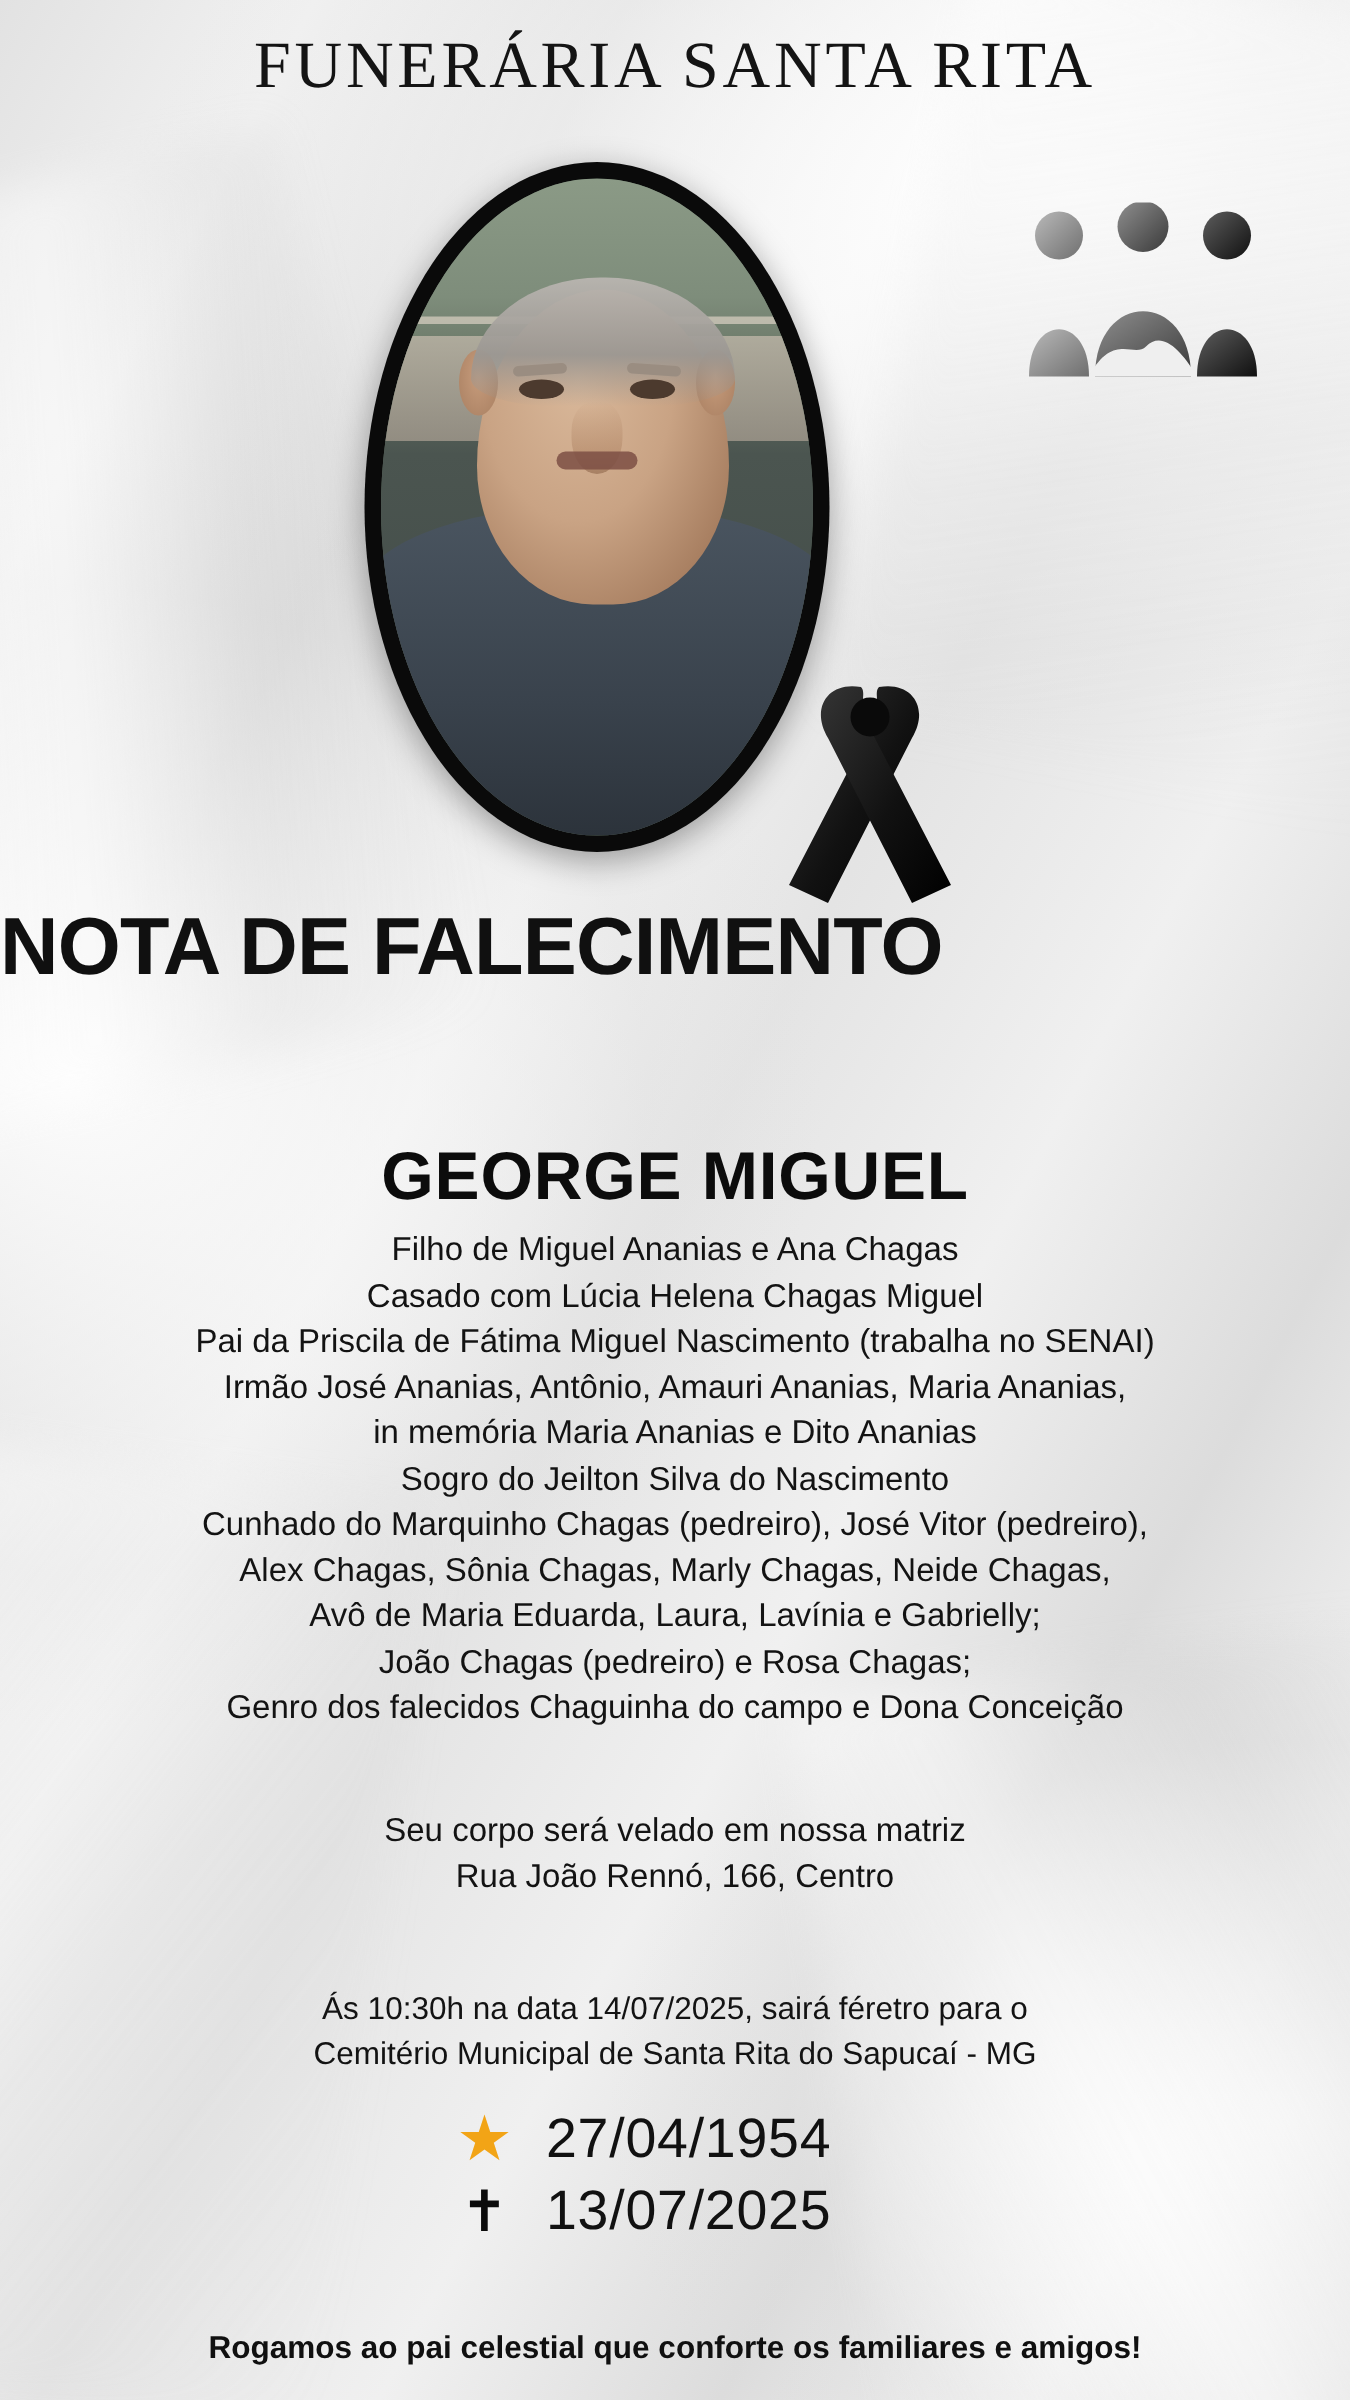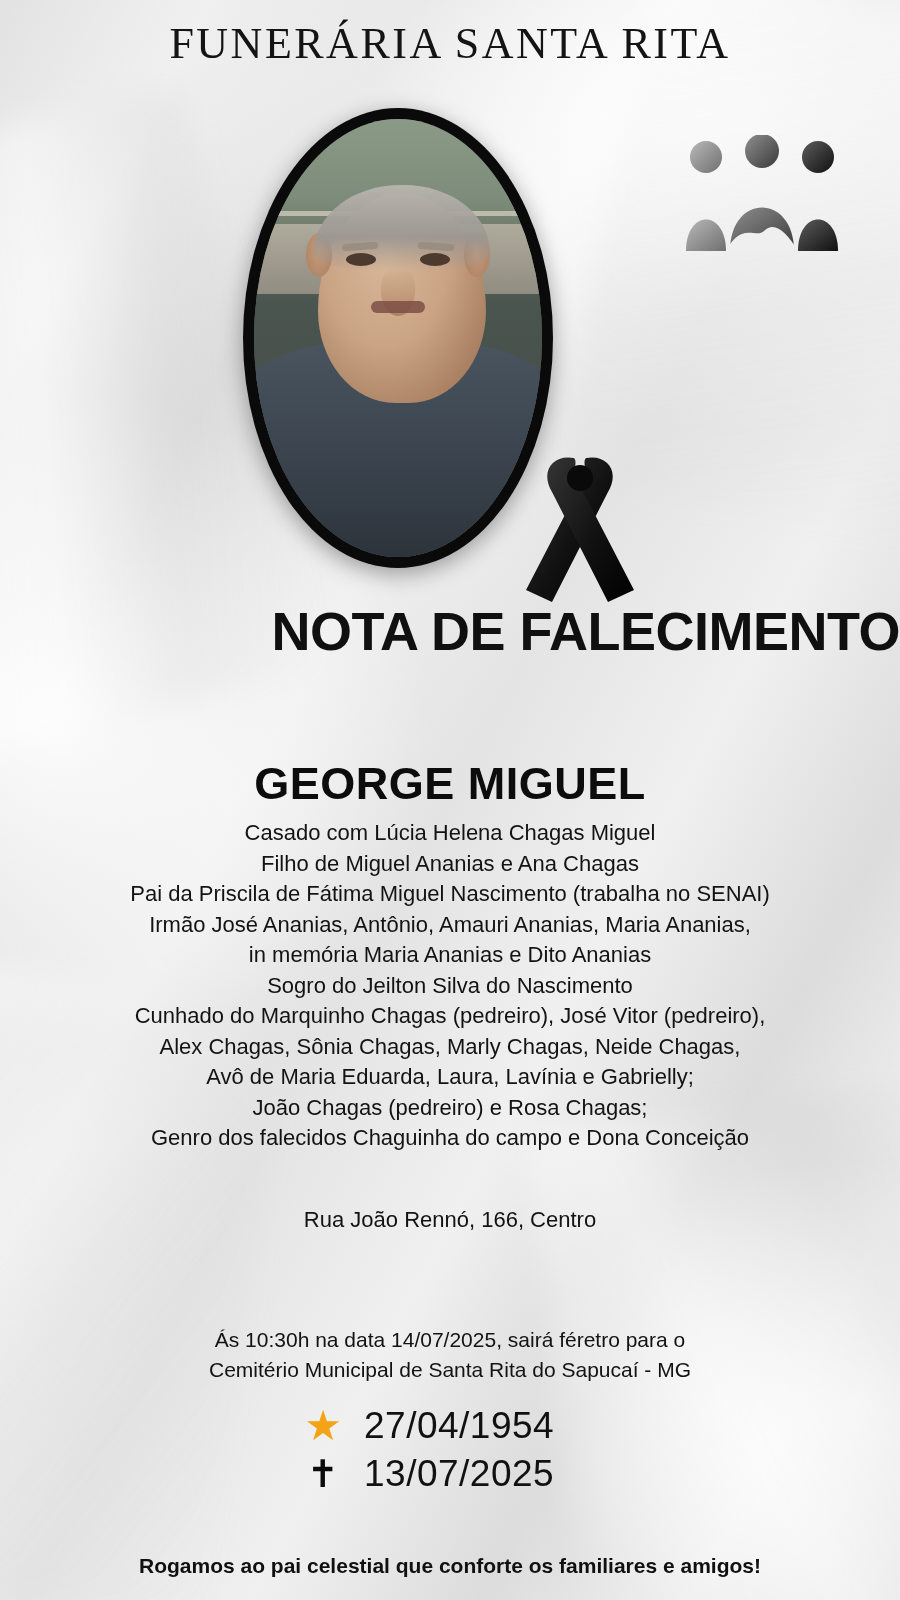--- a/index.html
+++ b/index.html
@@ -202,21 +202,21 @@
     left: 516px;
     top: 452px;
     width: 130px;
     height: 160px;
   }
 
   .title {
     position: absolute;
     top: 600px;
     width: 100%;
-    text-align: right;
+    text-align: left;
     font-size: 54px;
     font-weight: bold;
     letter-spacing: -0.5px;
     color: #101010;
   }
   .lead {
     position: absolute;
     top: 670px;
     width: 100%;
     text-align: center;
@@ -376,34 +376,35 @@
       <circle cx="64" cy="26" r="13" fill="#0a0a0a"></circle>
     </svg>
   </div>
 
   <div class="title">NOTA DE FALECIMENTO</div>
 
 
   <div class="deceased">GEORGE MIGUEL</div>
 
   <div class="relatives">
+    <div>Filho de Miguel Ananias e Ana Chagas</div>
     <div>Casado com Lúcia Helena Chagas Miguel</div>
-    <div>Filho de Miguel Ananias e Ana Chagas</div>
     <div>Pai da Priscila de Fátima Miguel Nascimento (trabalha no SENAI)</div>
     <div>Irmão José Ananias, Antônio, Amauri Ananias, Maria Ananias,</div>
     <div>in memória Maria Ananias e Dito Ananias</div>
     <div>Sogro do Jeilton Silva do Nascimento</div>
     <div>Cunhado do Marquinho Chagas (pedreiro), José Vitor (pedreiro),</div>
     <div>Alex Chagas, Sônia Chagas, Marly Chagas, Neide Chagas,</div>
     <div>Avô de Maria Eduarda, Laura, Lavínia e Gabrielly;</div>
     <div>João Chagas (pedreiro) e Rosa Chagas;</div>
     <div>Genro dos falecidos Chaguinha do campo e Dona Conceição</div>
   </div>
 
   <div class="wake">
+    <div>Seu corpo será velado em nossa matriz</div>
     <div>Rua João Rennó, 166, Centro</div>
   </div>
 
   <div class="cortege">
     <div>Ás 10:30h na data 14/07/2025, sairá féretro para o</div>
     <div>Cemitério Municipal de Santa Rita do Sapucaí - MG</div>
   </div>
 
   <div class="dates">
     <div class="date-row">

